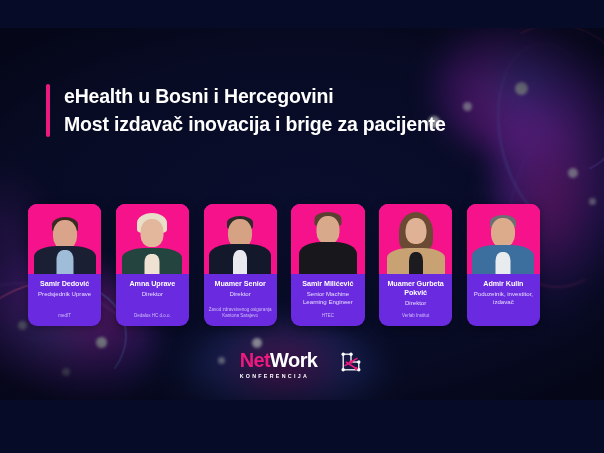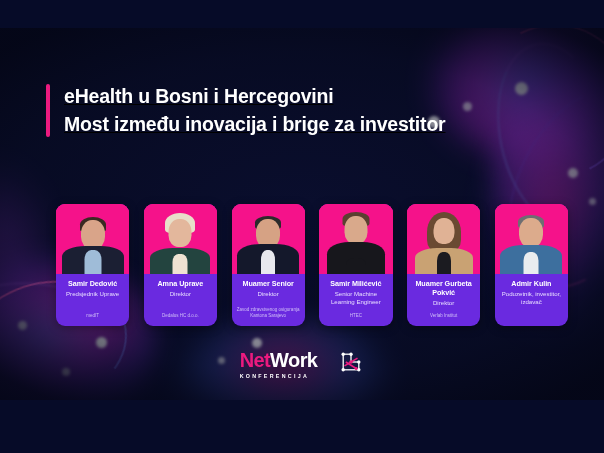--- a/index.html
+++ b/index.html
@@ -79,28 +79,28 @@
   .bd2{left:62px;bottom:24px;width:8px;height:8px;opacity:.75;}
   .bd3{left:18px;bottom:70px;width:9px;height:9px;opacity:.8;}
 
   
   .g-bc{left:178px;bottom:-34px;width:210px;height:110px;filter:blur(15px);
     background:radial-gradient(ellipse at 50% 40%,rgba(236,25,150,.6) 0%,rgba(70,110,245,.42) 48%,rgba(8,12,45,0) 78%);}
   .bd4{left:252px;bottom:52px;width:10px;height:10px;opacity:.9;}
   .bd5{left:218px;bottom:36px;width:7px;height:7px;opacity:.7;}
 
   
-  .headline{position:absolute;left:46px;top:56px;z-index:20;display:flex;gap:14px;text-decoration:underline;}
+  .headline{position:absolute;left:46px;top:56px;z-index:20;display:flex;gap:14px;}
   .accent-bar{width:4px;border-radius:2px;background:#ec1a7f;flex:0 0 4px;}
   .htext{display:flex;flex-direction:column;gap:2px;}
   .hline{color:#fff;font-size:19.5px;font-weight:700;letter-spacing:-.2px;
          line-height:1.32;white-space:nowrap;}
 
   
-  .speakers{position:absolute;left:56px;top:176px;width:512px;
+  .speakers{position:absolute;left:28px;top:176px;width:512px;
             display:flex;gap:14.5px;z-index:25;}
   .card{width:75.5px;border-radius:9px;overflow:hidden;
         background:#6a2ae0;display:flex;flex-direction:column;
         box-shadow:0 2px 10px rgba(0,0,0,.35);}
   .photo{height:70px;position:relative;background:#f5128a;overflow:hidden;}
   .photo .pbg{position:absolute;inset:0;background:#f5128a;}
 
   
   .sil{position:absolute;left:0;right:0;bottom:0;height:100%;}
   .sil .head{position:absolute;left:50%;transform:translateX(-50%);
@@ -164,21 +164,21 @@
     <div class="dot bd2"></div>
     <div class="dot bd3"></div>
     <div class="glow g-bc"></div>
     <div class="dot bd4"></div>
     <div class="dot bd5"></div>
 
     <div class="headline">
       <div class="accent-bar"></div>
       <div class="htext">
         <div class="hline">eHealth u Bosni i Hercegovini</div>
-        <div class="hline">Most između inovacija i brige za investitor</div>
+        <div class="hline">Most izdavač inovacija i brige za pacijente</div>
       </div>
     </div>
 
     <div class="speakers">
 
       <div class="card">
         <div class="photo">
           <div class="pbg"></div>
           <div class="sil">
             <div class="hair" style="width:26px;height:15px;top:13px;background:#3a2a22;"></div>

